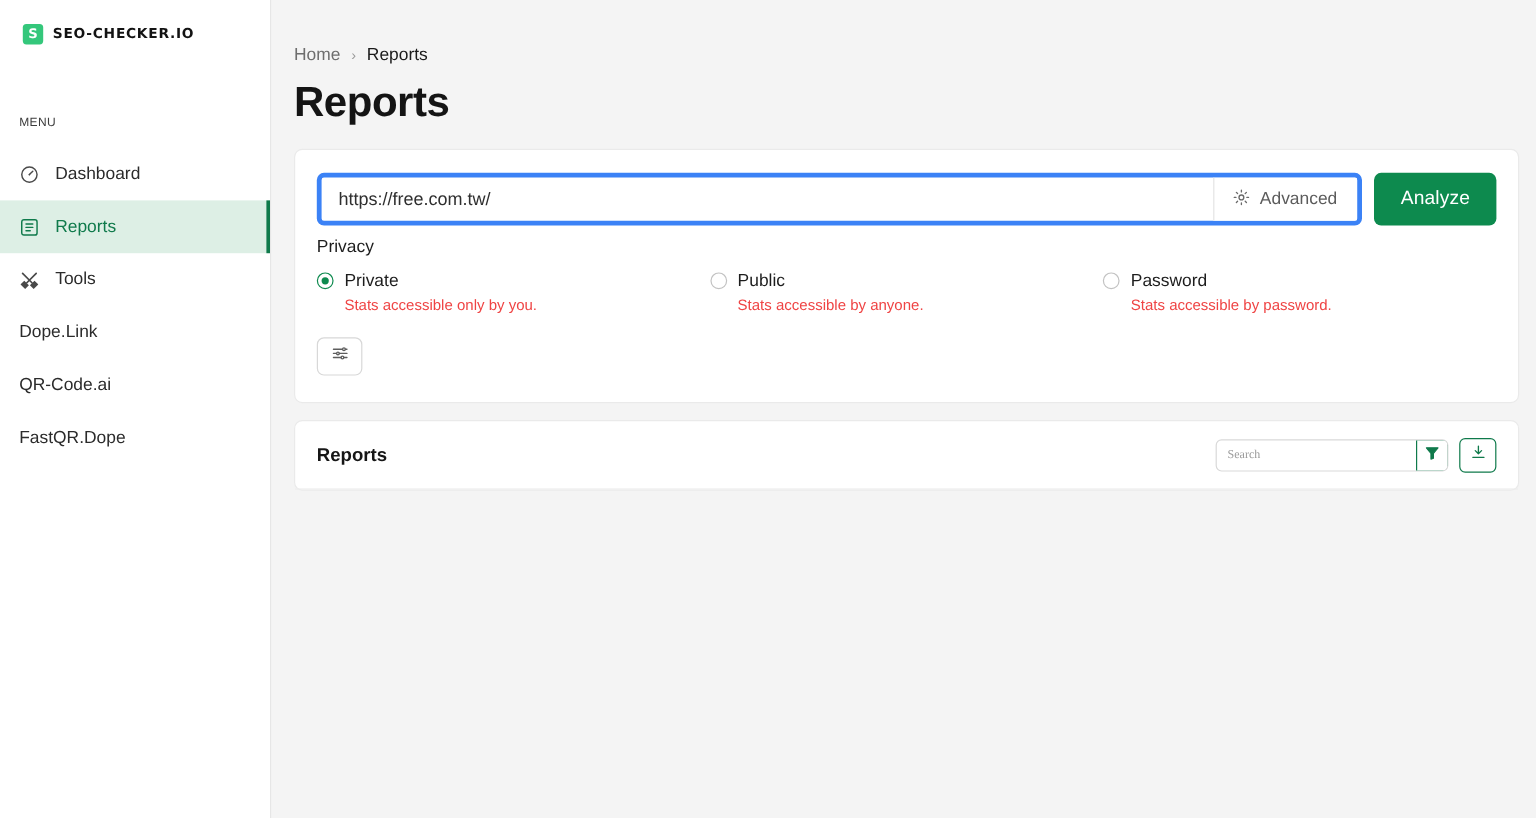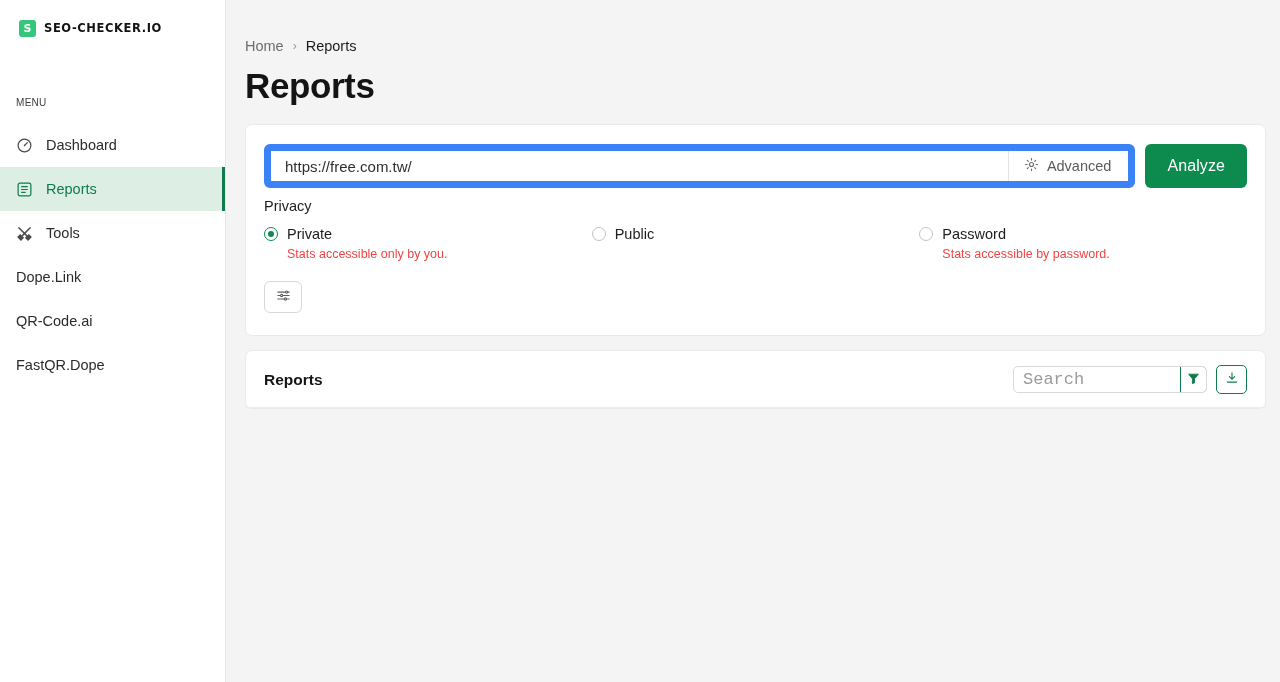--- a/index.html
+++ b/index.html
@@ -85,21 +85,21 @@
     border: 1px solid #eaeaea;
     border-radius: 7px;
     margin-top: 18px;
   }
 
   
   .analyze-card { padding: 19px 18px 22px 18px; }
   .url-row { display: flex; align-items: stretch; gap: 10px; }
   .input-group {
     flex: 1; display: flex; align-items: stretch;
-    border: 7px solid #3b82f6; border-radius: 6px; background: #fff;
+    border: 4px solid #3b82f6; border-radius: 6px; background: #fff;
     overflow: hidden; height: 44px;
   }
   .url-input {
     flex: 1; border: 0; outline: none; padding: 0 14px;
     font-size: 15px; color: #2f2f2f;
     font-family: "Liberation Sans", sans-serif;
     background: transparent;
   }
   .advanced-btn {
     display: flex; align-items: center; gap: 8px;
@@ -157,22 +157,22 @@
   }
   .reports-title { font-size: 15.5px; font-weight: 700; color: #161616; }
   .reports-tools { display: flex; align-items: center; gap: 9px; }
   .search-wrap {
     display: flex; align-items: stretch;
     border: 1px solid #d9d9d9; border-radius: 5px; overflow: hidden;
     height: 27px; background:#fff;
   }
   .search-input {
     border: 0; outline: none; width: 166px; padding: 0 9px;
-    font-size: 17px; color: #15803d; background: transparent;
-    font-family: Liberation Mono, monospace;
+    font-size: 10px; color: #15803d; background: transparent;
+    font-family: Liberation Serif, serif;
   }
   .search-input::placeholder { color: #9b9b9b; }
   .icon-btn {
     width: 27px; height: 27px; flex: none;
     border: 1px solid #0f7a4b; border-radius: 4px;
     background: #fff; display: flex; align-items: center; justify-content: center;
     cursor: pointer;
   }
   .icon-btn.attached { border-radius: 0 4px 4px 0; border-left: 1px solid #0f7a4b; margin: -1px -1px -1px 0; height: 27px; }
   .icon-btn.standalone { width: 31px; height: 29px; border-radius: 5px; }
@@ -284,20 +284,21 @@
               <span class="radio-title">Private</span>
             </div>
             <div class="radio-desc">Stats accessible only by you.</div>
           </div>
 
           <div class="radio-col">
             <div class="radio-line">
               <span class="radio"></span>
               <span class="radio-title">Public</span>
             </div>
+            <div class="radio-desc">Stats accessible by anyone.</div>
           </div>
 
           <div class="radio-col">
             <div class="radio-line">
               <span class="radio"></span>
               <span class="radio-title">Password</span>
             </div>
             <div class="radio-desc">Stats accessible by password.</div>
           </div>
 

